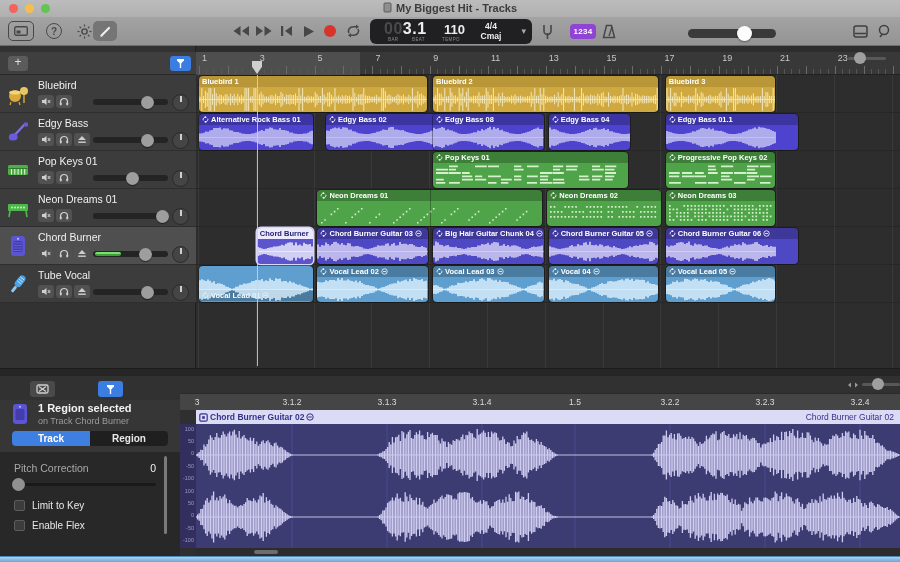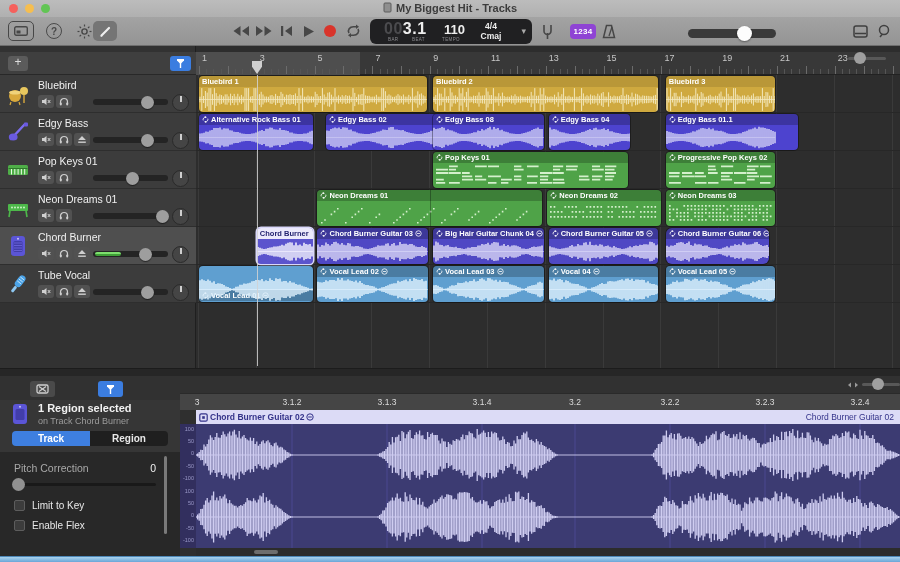--- a/index.html
+++ b/index.html
@@ -824,21 +824,21 @@
                   </svg>
                 </span>
               </div>
               <div class="rbody">
                 <svg width="110" height="25">
                   <path d="M1 7.2V17.8M3 8.3V16.7M5 8.4V16.6M7 9.2V15.8M9 9.7V15.3M11 10.0V15.0M13 9.4V15.6M15 9.3V15.7M17 8.7V16.3M19 8.6V16.4M21 6.9V18.1M23 6.0V19.0M25 7.4V17.6M27 7.3V17.7M29 5.0V20.0M31 6.3V18.7M33 6.3V18.7M35 3.7V21.3M37 3.3V21.7M39 5.8V19.2M41 2.7V22.3M43 6.0V19.0M45 6.3V18.7M47 5.7V19.3M49 6.8V18.2M51 5.3V19.7M53 5.7V19.3M55 7.4V17.6M57 6.9V18.1M59 6.6V18.4M61 7.8V17.2M63 8.4V16.6M65 7.1V17.9M67 8.2V16.8M69 8.9V16.1M71 9.3V15.7M73 10.1V14.9M75 9.7V15.3M77 9.2V15.8M79 8.5V16.5M81 7.3V17.7M83 8.3V16.7M85 6.9V18.1M87 6.6V18.4M89 6.9V18.1M91 5.8V19.2M93 6.1V18.9M95 5.3V19.7M97 5.2V19.8M99 5.4V19.6M101 2.7V22.3M103 3.1V21.9M105 4.3V20.7M107 6.2V18.8M109 5.4V19.6" stroke="#d6d4f6" stroke-width="1.6" fill="none"></path>
                   <line x1="0" x2="109.26499999999999" y1="12.5" y2="12.5" stroke="#d6d4f6" stroke-width="0.8"></line>
                 </svg>
               </div>
             </div>
-            <div class="region" style="left: 469.735px; width: 103px; background: rgb(79, 72, 196); border-radius: 6px;">
+            <div class="region" style="left: 469.735px; width: 132px; background: rgb(79, 72, 196);">
               <div class="rhead" style="background: rgba(0, 0, 0, 0.22);">
                 <span>
                   <svg width="7" height="7" viewBox="0 0 8 8">
                     <path d="M1.4 5 A2.8 2.8 0 0 1 4 1.3" fill="none" stroke="currentColor" stroke-width="1"></path>
                     <path d="M6.6 3 A2.8 2.8 0 0 1 4 6.7" fill="none" stroke="currentColor" stroke-width="1"></path>
                     <polygon points="3.2,0 5.6,1.3 3.2,2.6" fill="currentColor"></polygon>
                     <polygon points="4.8,5.4 2.4,6.7 4.8,8" fill="currentColor"></polygon>
                   </svg>
                 </span>
                 <span>Chord Burner Guitar 06</span>
@@ -1047,21 +1047,21 @@
         <div class="zoomslider">
           <div class="line" style="left:682px;top:7px;"></div>
           <div class="thumb" style="left:692px;top:2px;"></div>
         </div>
       </div>
       <div class="e-ruler" id="eruler">
           <div class="e-num" style="left: 17px;">3</div>
           <div class="e-num" style="left: 112px;">3.1.2</div>
           <div class="e-num" style="left: 207px;">3.1.3</div>
           <div class="e-num" style="left: 302px;">3.1.4</div>
-          <div class="e-num" style="left: 395px;">3.2</div>
+          <div class="e-num" style="left: 395px;">1.5</div>
           <div class="e-num" style="left: 490px;">3.2.2</div>
           <div class="e-num" style="left: 585px;">3.2.3</div>
           <div class="e-num" style="left: 680px;">3.2.4</div>
         </div>
       <div class="e-strip">
         <svg class="abs" style="left:3px;top:3px;" width="9" height="9" viewBox="0 0 9 9">
             <rect x="0.8" y="0.8" width="7.4" height="7.4" rx="1.5" fill="none" stroke="#34338a" stroke-width="1.2"></rect>
             <rect x="3.2" y="3.2" width="2.6" height="2.6" fill="#34338a"></rect>
           </svg>
         <div class="lft">

